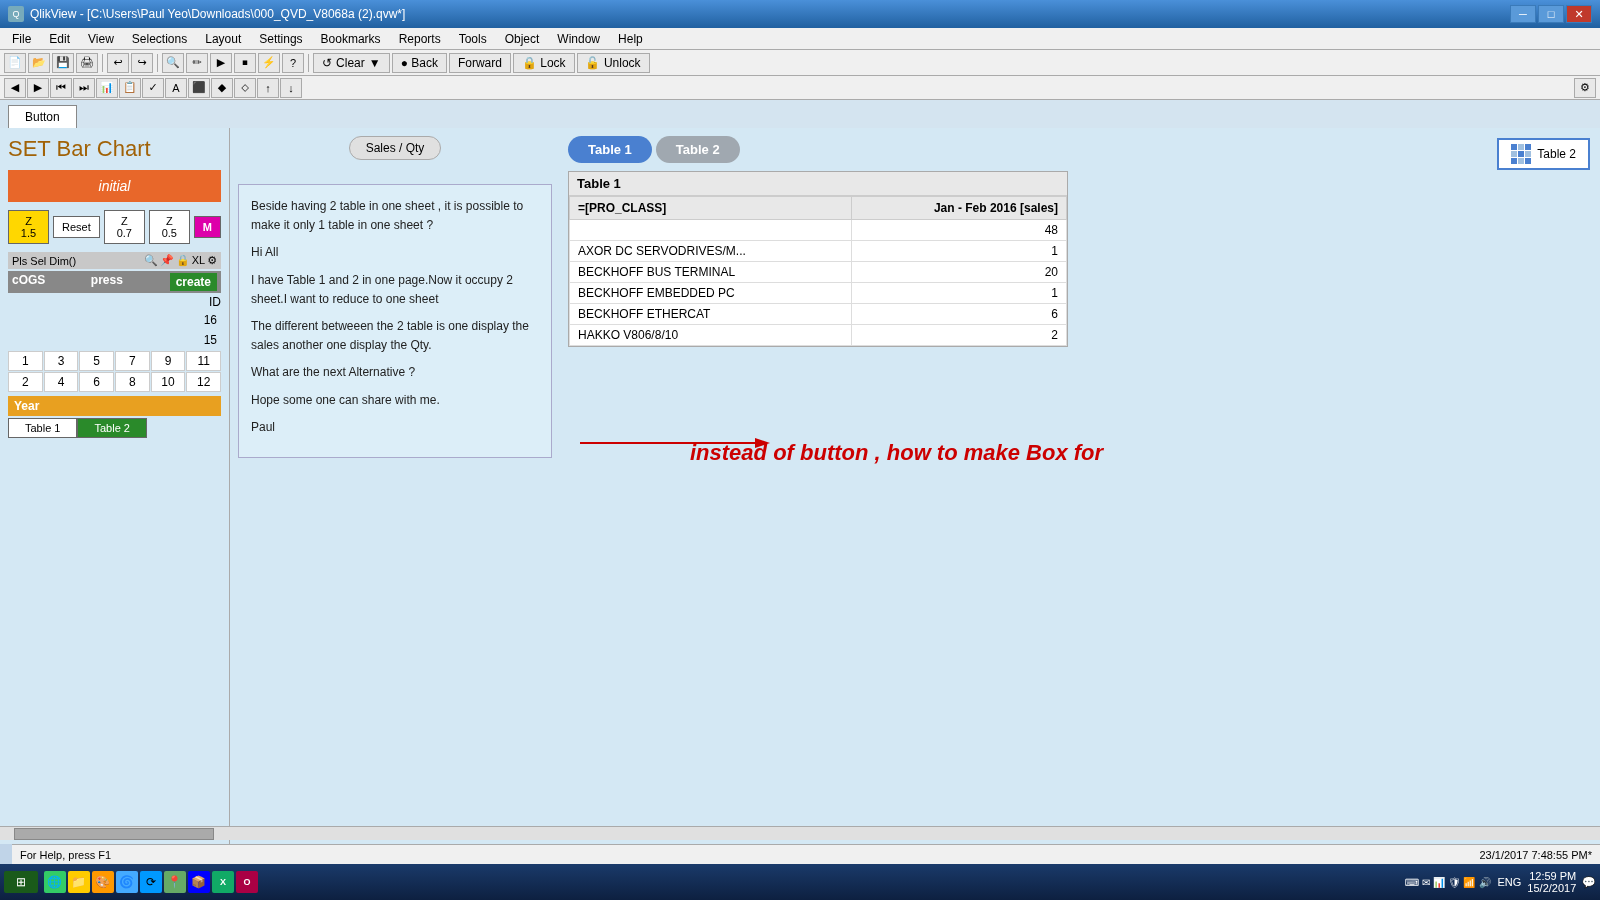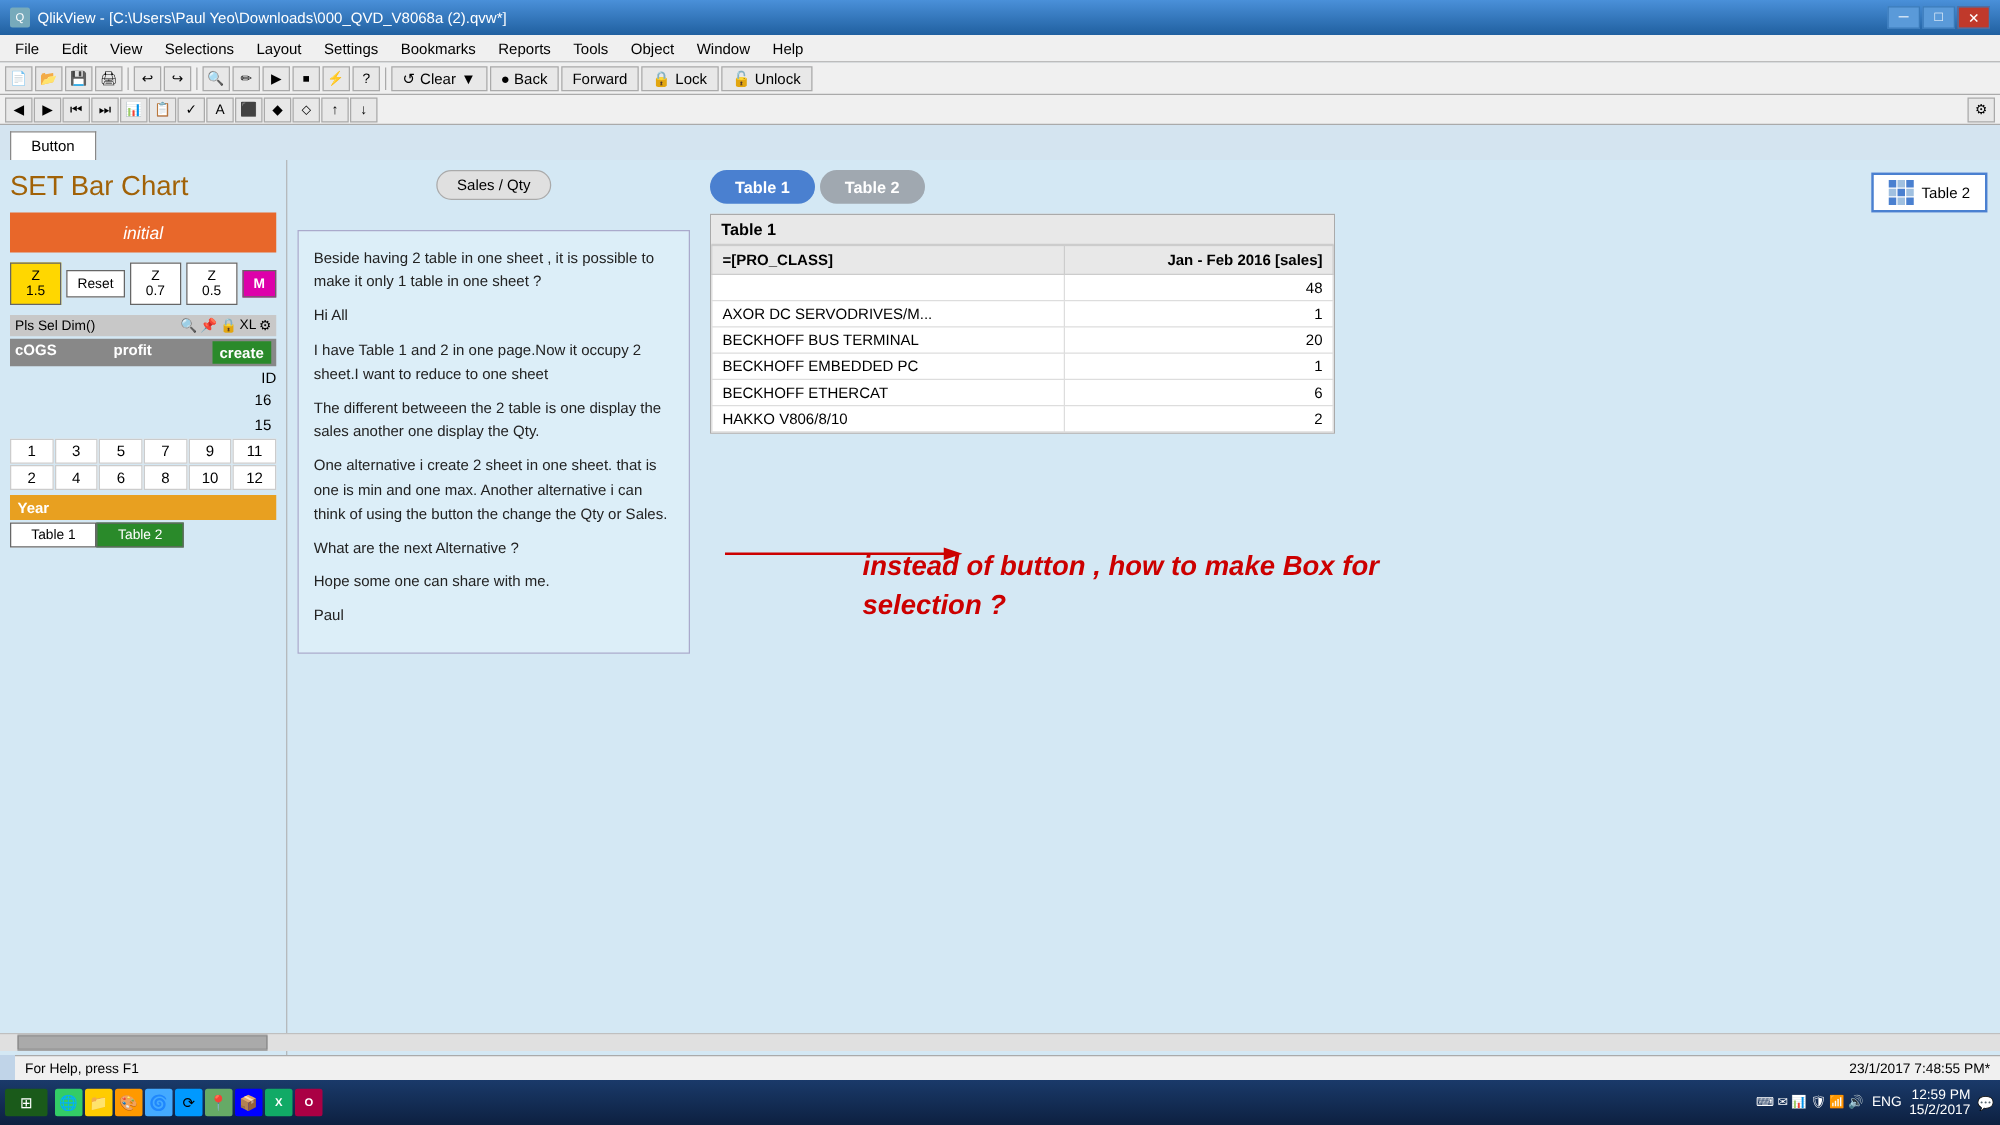--- a/index.html
+++ b/index.html
@@ -496,21 +496,21 @@
         <span>🔍</span>
         <span>📌</span>
         <span>🔒</span>
         <span>XL</span>
         <span>⚙</span>
       </div>
     </div>
 
     <div class="col-headers">
       <span class="col-cogs">cOGS</span>
-      <span class="col-profit">profit</span>
+      <span class="col-profit">press</span>
       <span class="col-sales">create</span>
     </div>
 
     <div class="id-row">
       <span>ID</span>
     </div>
     <div class="id-row">
       <span class="id-value">16</span>
     </div>
     <div class="id-row">
@@ -542,21 +542,20 @@
 
   <div class="middle-panel">
     <div style="text-align:center; margin-bottom:12px;">
       <button class="sales-qty-btn">Sales / Qty</button>
     </div>
     <div class="discussion-box">
       <p>Beside having 2 table in one sheet , it is possible to make it only 1 table in one sheet ?</p>
       <p>Hi All</p>
       <p>I have Table 1 and 2 in one page.Now it occupy 2 sheet.I want to reduce to one sheet</p>
       <p>The different betweeen the 2 table is one display the sales another one display the Qty.</p>
-      <p>One alternative i create 2 sheet in one sheet. that is one is min and one max. Another alternative i can think of using the button the change the Qty or Sales.</p>
       <p>What are the next Alternative ?</p>
       <p>Hope some one can share with me.</p>
       <p>Paul</p>
     </div>
   </div>
 
   <div class="right-panel">
 
     <div class="table2-widget">
       <div class="table2-grid-icon">
@@ -617,21 +616,20 @@
     </div>
 
     <div style="position:absolute; top: 310px; left: 130px;">
 
       <svg width="200" height="30" style="position:absolute; top:-10px; left:-120px;">
         <line x1="10" y1="15" x2="190" y2="15" stroke="#cc0000" stroke-width="2"></line>
         <polygon points="185,10 200,15 185,20" fill="#cc0000"></polygon>
       </svg>
       <div style="color:#cc0000; font-size:22px; font-style:italic; font-weight:bold; line-height:1.4;">
         <div>instead of button , how to make Box for</div>
-        <div>selection ?</div>
       </div>
     </div>
 
   </div>
 </div>
 
 <div class="scrollbar-h">
   <div class="scrollbar-thumb"></div>
 </div>
 

